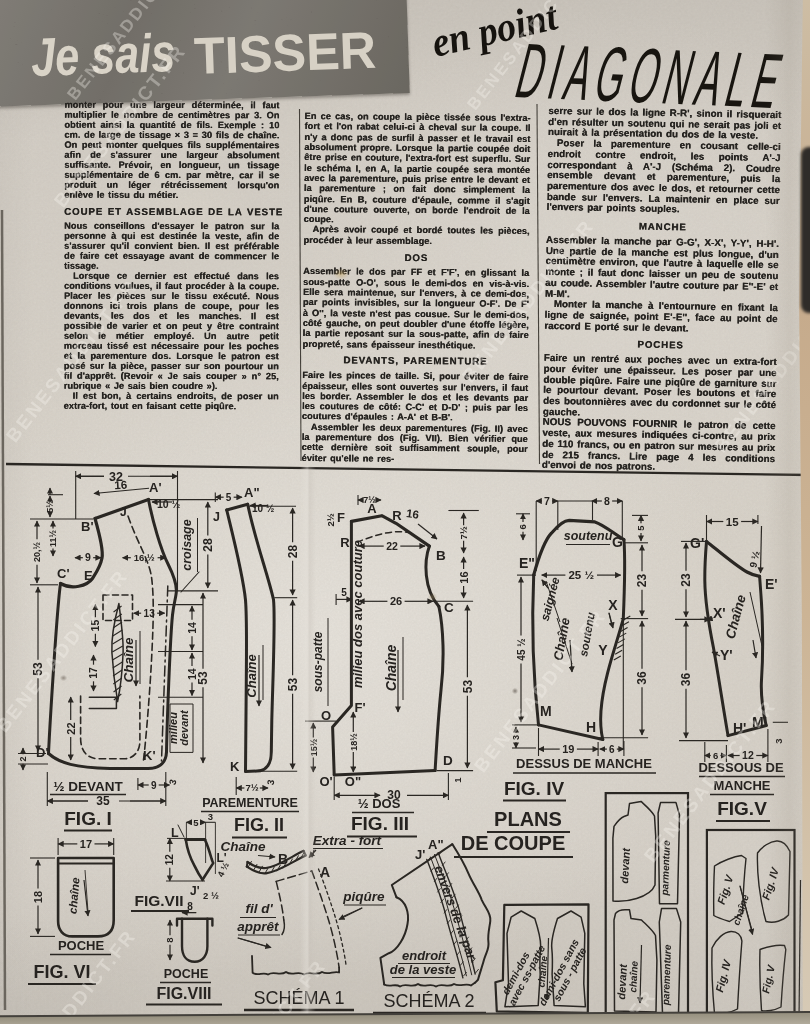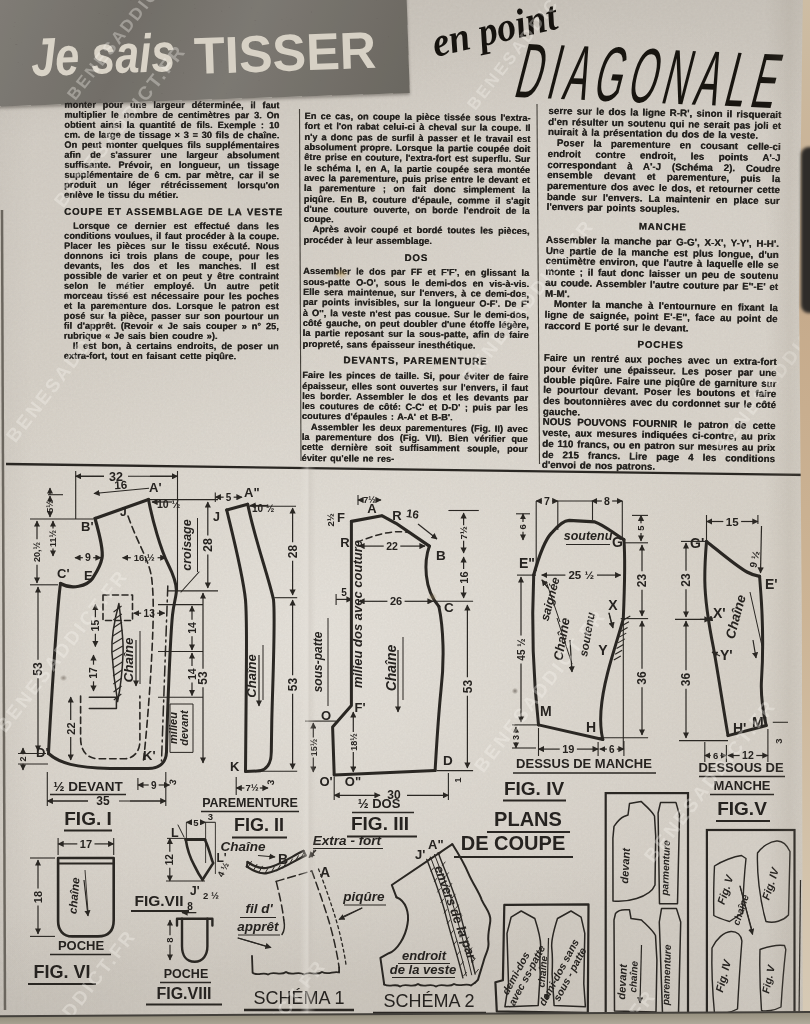--- a/index.html
+++ b/index.html
@@ -66,20 +66,21 @@
         <rect width="424" height="114" filter="url(#bgr)" opacity="0.22"></rect>
       </svg>
     </div>
 <div id="jesais">Je sais</div>
 <div id="tisser">TISSER</div>
 <div id="enpoint">en point</div>
 <div id="diagonale">DIAGONALE</div>
 <div class="col" id="c1">
 <p class="f">monter pour une largeur déterminée, il faut multiplier le nombre de centimètres par 3. On obtient ainsi la quantité de fils. Exemple : 10 cm. de large de tissage × 3 = 30 fils de chaîne. On peut monter quelques fils supplémentaires afin de s'assurer une largeur absolument suffisante. Prévoir, en longueur, un tissage supplémentaire de 6 cm. par mètre, car il se produit un léger rétrécissement lorsqu'on enlève le tissu du métier.</p>
 <h4>COUPE ET ASSEMBLAGE DE LA VESTE</h4>
+<p class="f">Nous conseillons d'essayer le patron sur la personne à qui est destinée la veste, afin de s'assurer qu'il convient bien. Il est préférable de faire cet essayage avant de commencer le tissage.</p>
 <p>Lorsque ce dernier est effectué dans les conditions voulues, il faut procéder à la coupe. Placer les pièces sur le tissu exécuté. Nous donnons ici trois plans de coupe, pour les devants, les dos et les manches. Il est possible de varier et on peut y être contraint selon le métier employé. Un autre petit morceau tissé est nécessaire pour les poches et la parementure dos. Lorsque le patron est posé sur la pièce, passer sur son pourtour un fil d'apprêt. (Revoir « Je sais couper » n° 25, rubrique « Je sais bien coudre »).</p>
 <p>Il est bon, à certains endroits, de poser un extra-fort, tout en faisant cette piqûre.</p>
 </div>
     <div class="col" id="c2">
 <p class="f">En ce cas, on coupe la pièce tissée sous l'extra-fort et l'on rabat celui-ci à cheval sur la coupe. Il n'y a donc pas de surfil à passer et le travail est absolument propre. Lorsque la partie coupée doit être prise en couture, l'extra-fort est superflu. Sur le schéma I, en A, la partie coupée sera montée avec la parementure, puis prise entre le devant et la parementure ; on fait donc simplement la piqûre. En B, couture d'épaule, comme il s'agit d'une couture ouverte, on borde l'endroit de la coupe.</p>
 <p>Après avoir coupé et bordé toutes les pièces, procéder à leur assemblage.</p>
 <h4>DOS</h4>
 <p class="f">Assembler le dos par FF et F'F', en glissant la sous-patte O-O', sous le demi-dos en vis-à-vis. Elle sera maintenue, sur l'envers, à ce demi-dos, par points invisibles, sur la longueur O-F'. De F' à O'', la veste n'est pas cousue. Sur le demi-dos, côté gauche, on peut doubler d'une étoffe légère, la partie reposant sur la sous-patte, afin de faire propreté, sans épaisseur inesthétique.</p>
 <h4>DEVANTS, PAREMENTURE</h4>
 <p class="f">Faire les pinces de taille. Si, pour éviter de faire épaisseur, elles sont ouvertes sur l'envers, il faut les border. Assembler le dos et les devants par les coutures de côté: C-C' et D-D' ; puis par les coutures d'épaules : A-A' et B-B'.</p>

